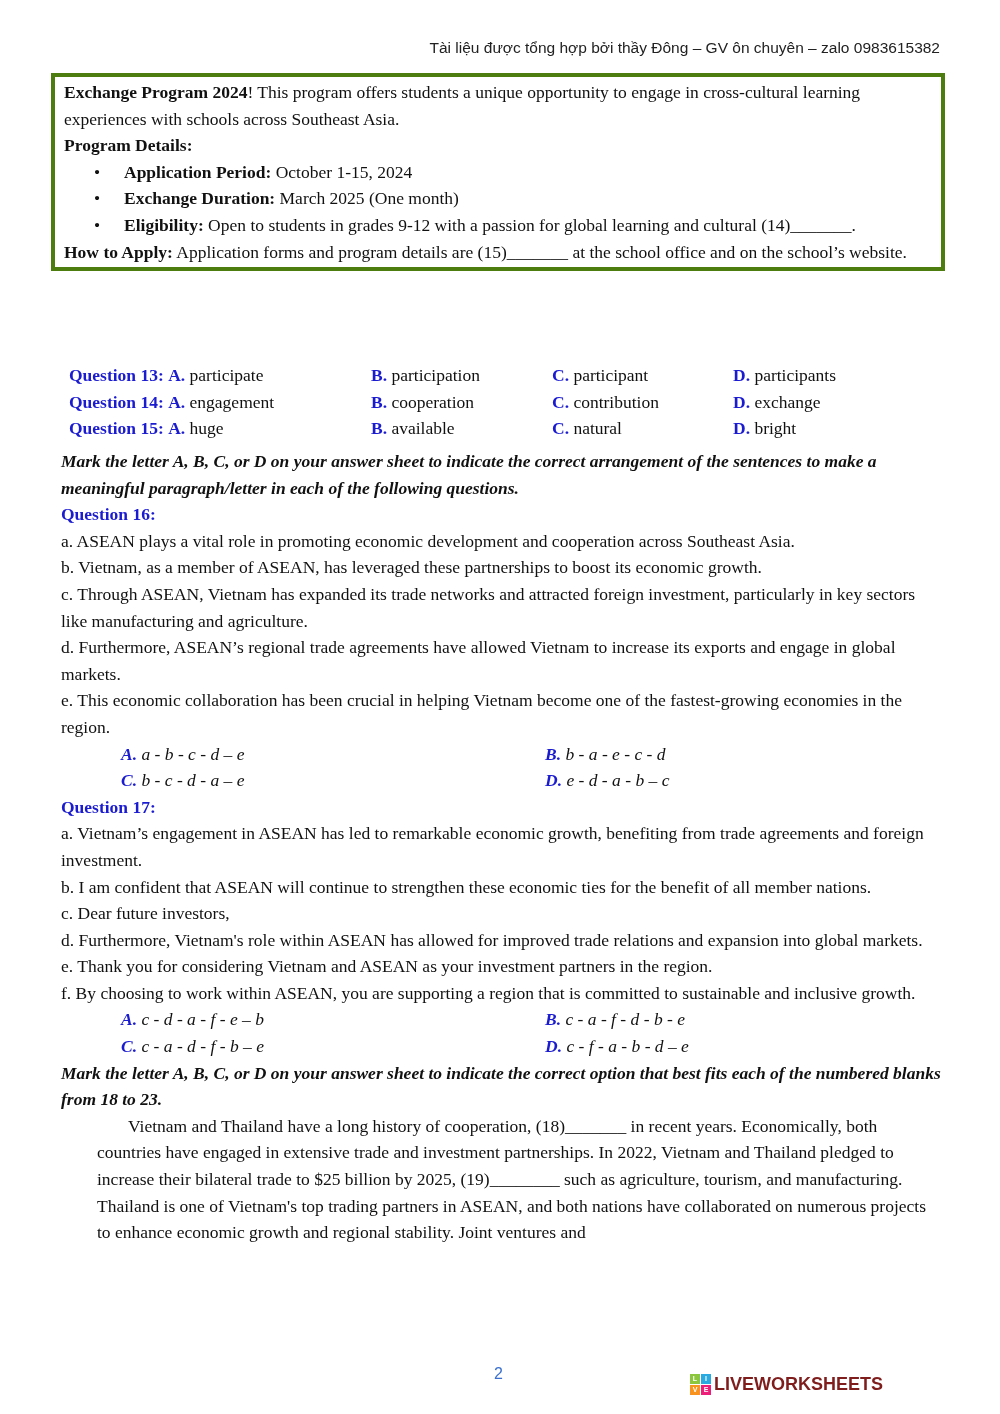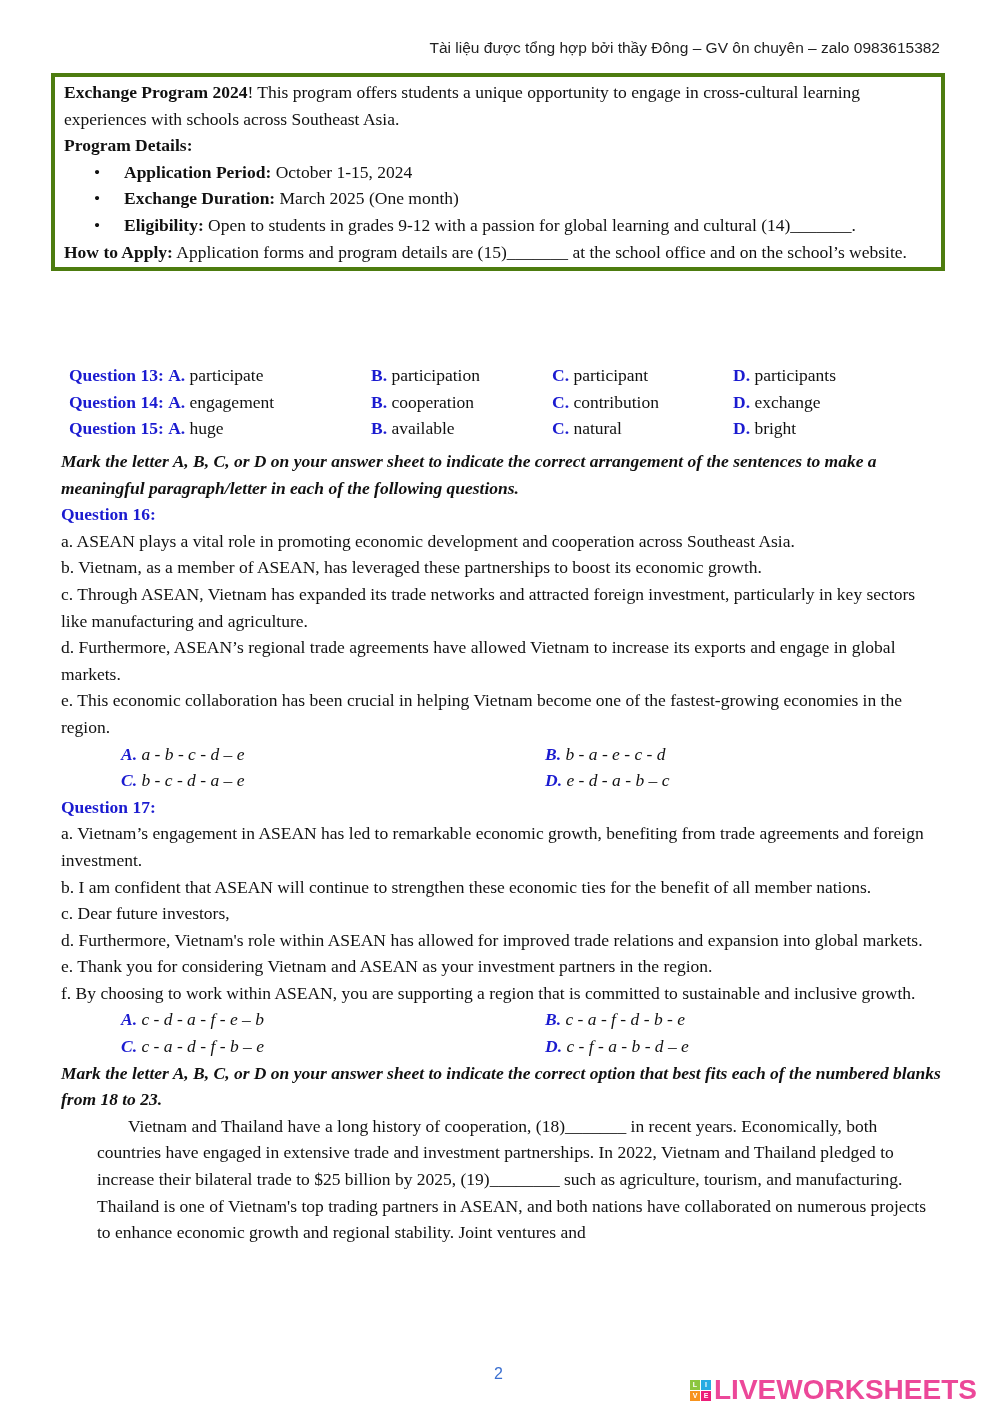--- a/index.html
+++ b/index.html
@@ -22,22 +22,22 @@
   .p { margin:0; }
   .arr { display:flex; padding-left:60px;font-style:italic; }
   .arr .a1 { width:424px; }
   .indent { text-indent:31px;margin-left:36px; }
   .pagenum { position:absolute; top:1365px; left:494px; color:#3a6fd0; font-size:16px;
              font-family:"Liberation Sans", sans-serif; }
   .logo { position:absolute; left:690px; top:1374px; display:flex; align-items:center; }
   .logo-grid { display:grid; grid-template-columns:10px 10px; gap:1px; margin-right:3px; }
   .logo-grid span { width:10px; height:10px; font-size:7px; color:#fff; text-align:center;
                     line-height:10px; font-family:"Liberation Sans",sans-serif; font-weight:bold; }
-  .logo-text { font-family:"Liberation Sans", sans-serif; font-weight:bold; font-size:28px;
-               color:#ec4899; letter-spacing:0px; }
+  .logo-text { font-family:"Liberation Sans", sans-serif; font-weight:bold; font-size:18px;
+               color:#7f1d1d; letter-spacing:0px; }
 </style>
 </head>
 <body>
 
 <div class="hdr">Tài liệu được tổng hợp bởi thầy Đông – GV ôn chuyên – zalo 0983615382</div>
 
 <div class="box">
   <div><b>Exchange Program 2024</b><span>! This program offers students a unique opportunity to engage in cross-cultural learning experiences with schools across Southeast Asia.</span></div>
   <div><b>Program Details:</b></div>
   <ul>

